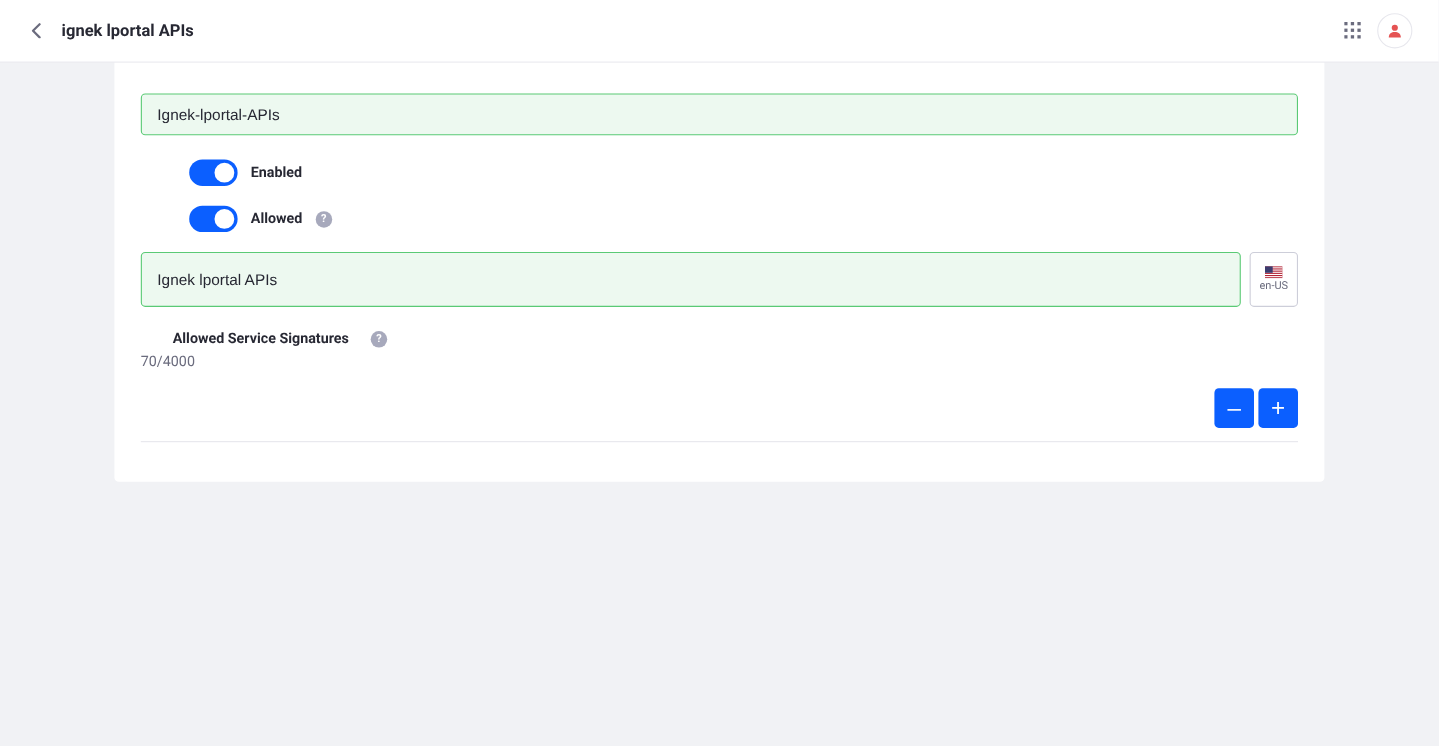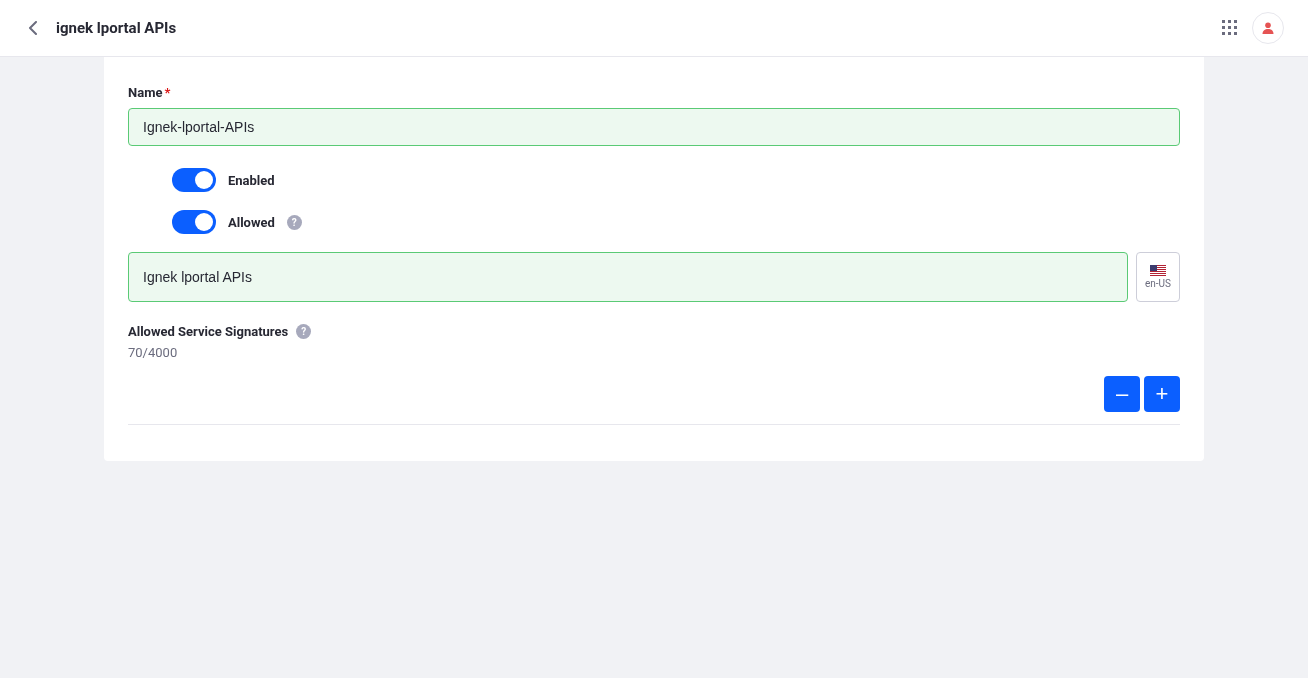--- a/index.html
+++ b/index.html
@@ -146,22 +146,23 @@
     display: inline-flex;
     align-items: center;
     justify-content: center;
     cursor: help;
   }
   .section-header {
     font-size: 13px;
     font-weight: 700;
     display: flex;
     align-items: flex-end;
-    gap: 8px;
+    gap: 20px;
     margin-bottom: 6px;
+    margin-left: 29px;
   }
   .counter {
     font-size: 13px;
     color: #6b6c7e;
     margin-bottom: 16px;
   }
   .signature-block {
     padding: 0 0 24px 14px;
   }
   .subfield { margin-bottom: 18px; width: 500px; }
@@ -230,23 +231,20 @@
           <path d="M1.5 13 C1.5 9.5 4 8 7 8 C10 8 12.5 9.5 12.5 13 Z" fill="#e55353"></path>
         </svg>
     </div>
   </div>
 </div>
 
 <div class="content-wrap">
   <div class="panel">
 
     <div class="form-group">
-      <label class="form-label">
-        <span>Name</span><span class="required">*</span>
-      </label>
       <input type="text" class="form-input green" value="Ignek-lportal-APIs" style="">
     </div>
 
     <div class="toggle-row">
       <div class="toggle"></div>
       <span class="toggle-label">Enabled</span>
     </div>
 
     <div class="toggle-row">
       <div class="toggle"></div>

